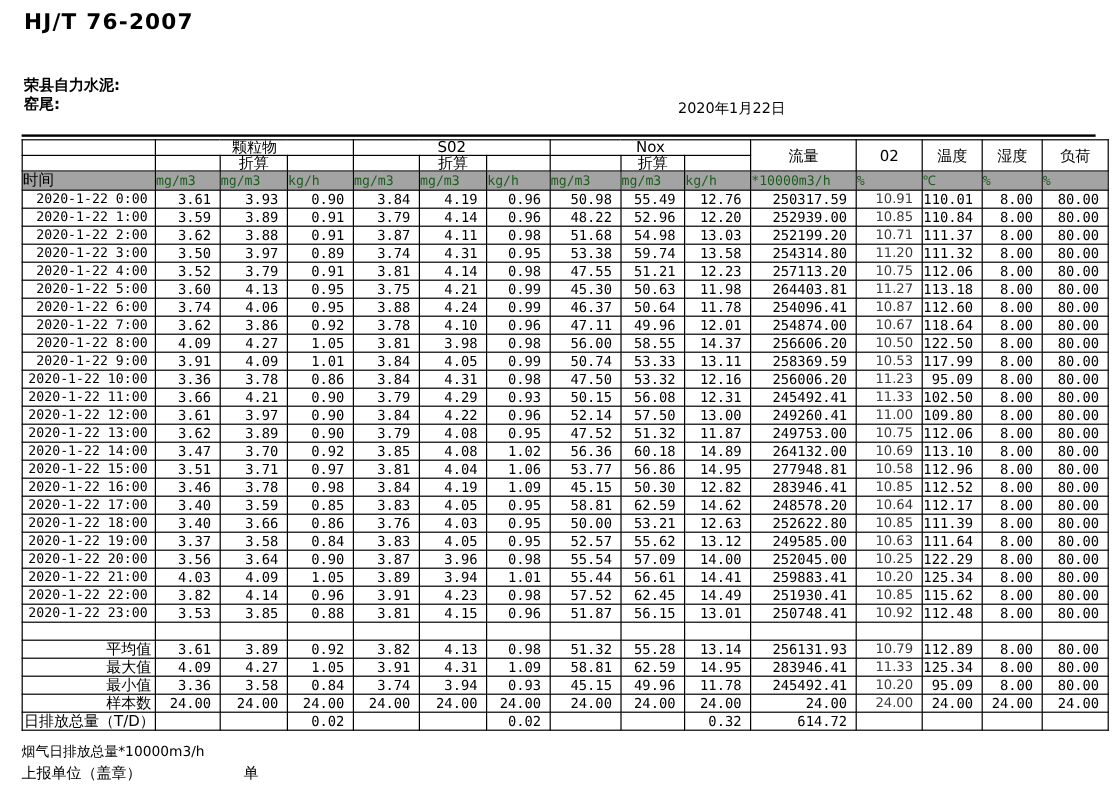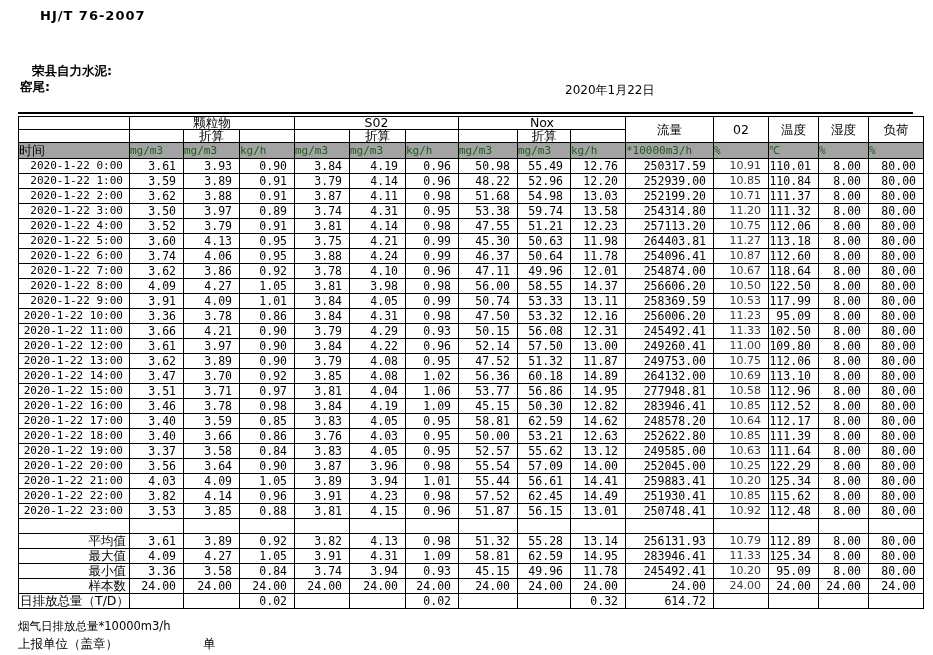--- a/index.html
+++ b/index.html
@@ -1,21 +1,21 @@
 <!DOCTYPE html>
 <html><head>
 <meta charset="utf-8">
 <style>
   html,body{margin:0;padding:0;background:#fff;}
   .page{position:relative;width:933px;height:655px;background:#ffffff;overflow:hidden;
         font-family:"DejaVu Sans","Liberation Sans",sans-serif;color:#000;}
   .abs{position:absolute;}
-  .doc-code{left:20px;top:8px;font-size:13px;font-weight:bold;letter-spacing:1px;margin-left:20px;}
+  .doc-code{left:20px;top:8px;font-size:18px;font-weight:bold;letter-spacing:1px;}
   .title{left:205px;top:27px;font-size:15px;font-weight:bold;letter-spacing:1px;}
-  .company{left:20px;top:63px;font-size:12.5px;font-weight:bold;margin-left:12px;}
+  .company{left:20px;top:63px;font-size:12.5px;font-weight:bold;}
   .stack{left:20px;top:79px;font-size:12.5px;font-weight:bold;}
   .date{left:565px;top:82px;font-size:12px;}
   .toprule{left:18px;top:112px;width:895px;height:2px;background:#000;}
   .tablewrap{left:18px;top:116px;}
   table{border-collapse:collapse;table-layout:fixed;}
   td{border:1px solid #000;overflow:hidden;white-space:nowrap;padding:0;}
   tr.h1 td,tr.h2 td{height:12px;line-height:12px;font-size:12.5px;text-align:center;}
   tr.h3 td{height:15px;line-height:15px;background:#a3a3a3;text-align:left;
            font-size:11px;color:#1d5e1d;font-family:"DejaVu Sans Mono","Liberation Mono",monospace;}
   tr.h3 td.time-label{font-size:13px;color:#000;font-family:"DejaVu Sans","Liberation Sans",sans-serif;}

